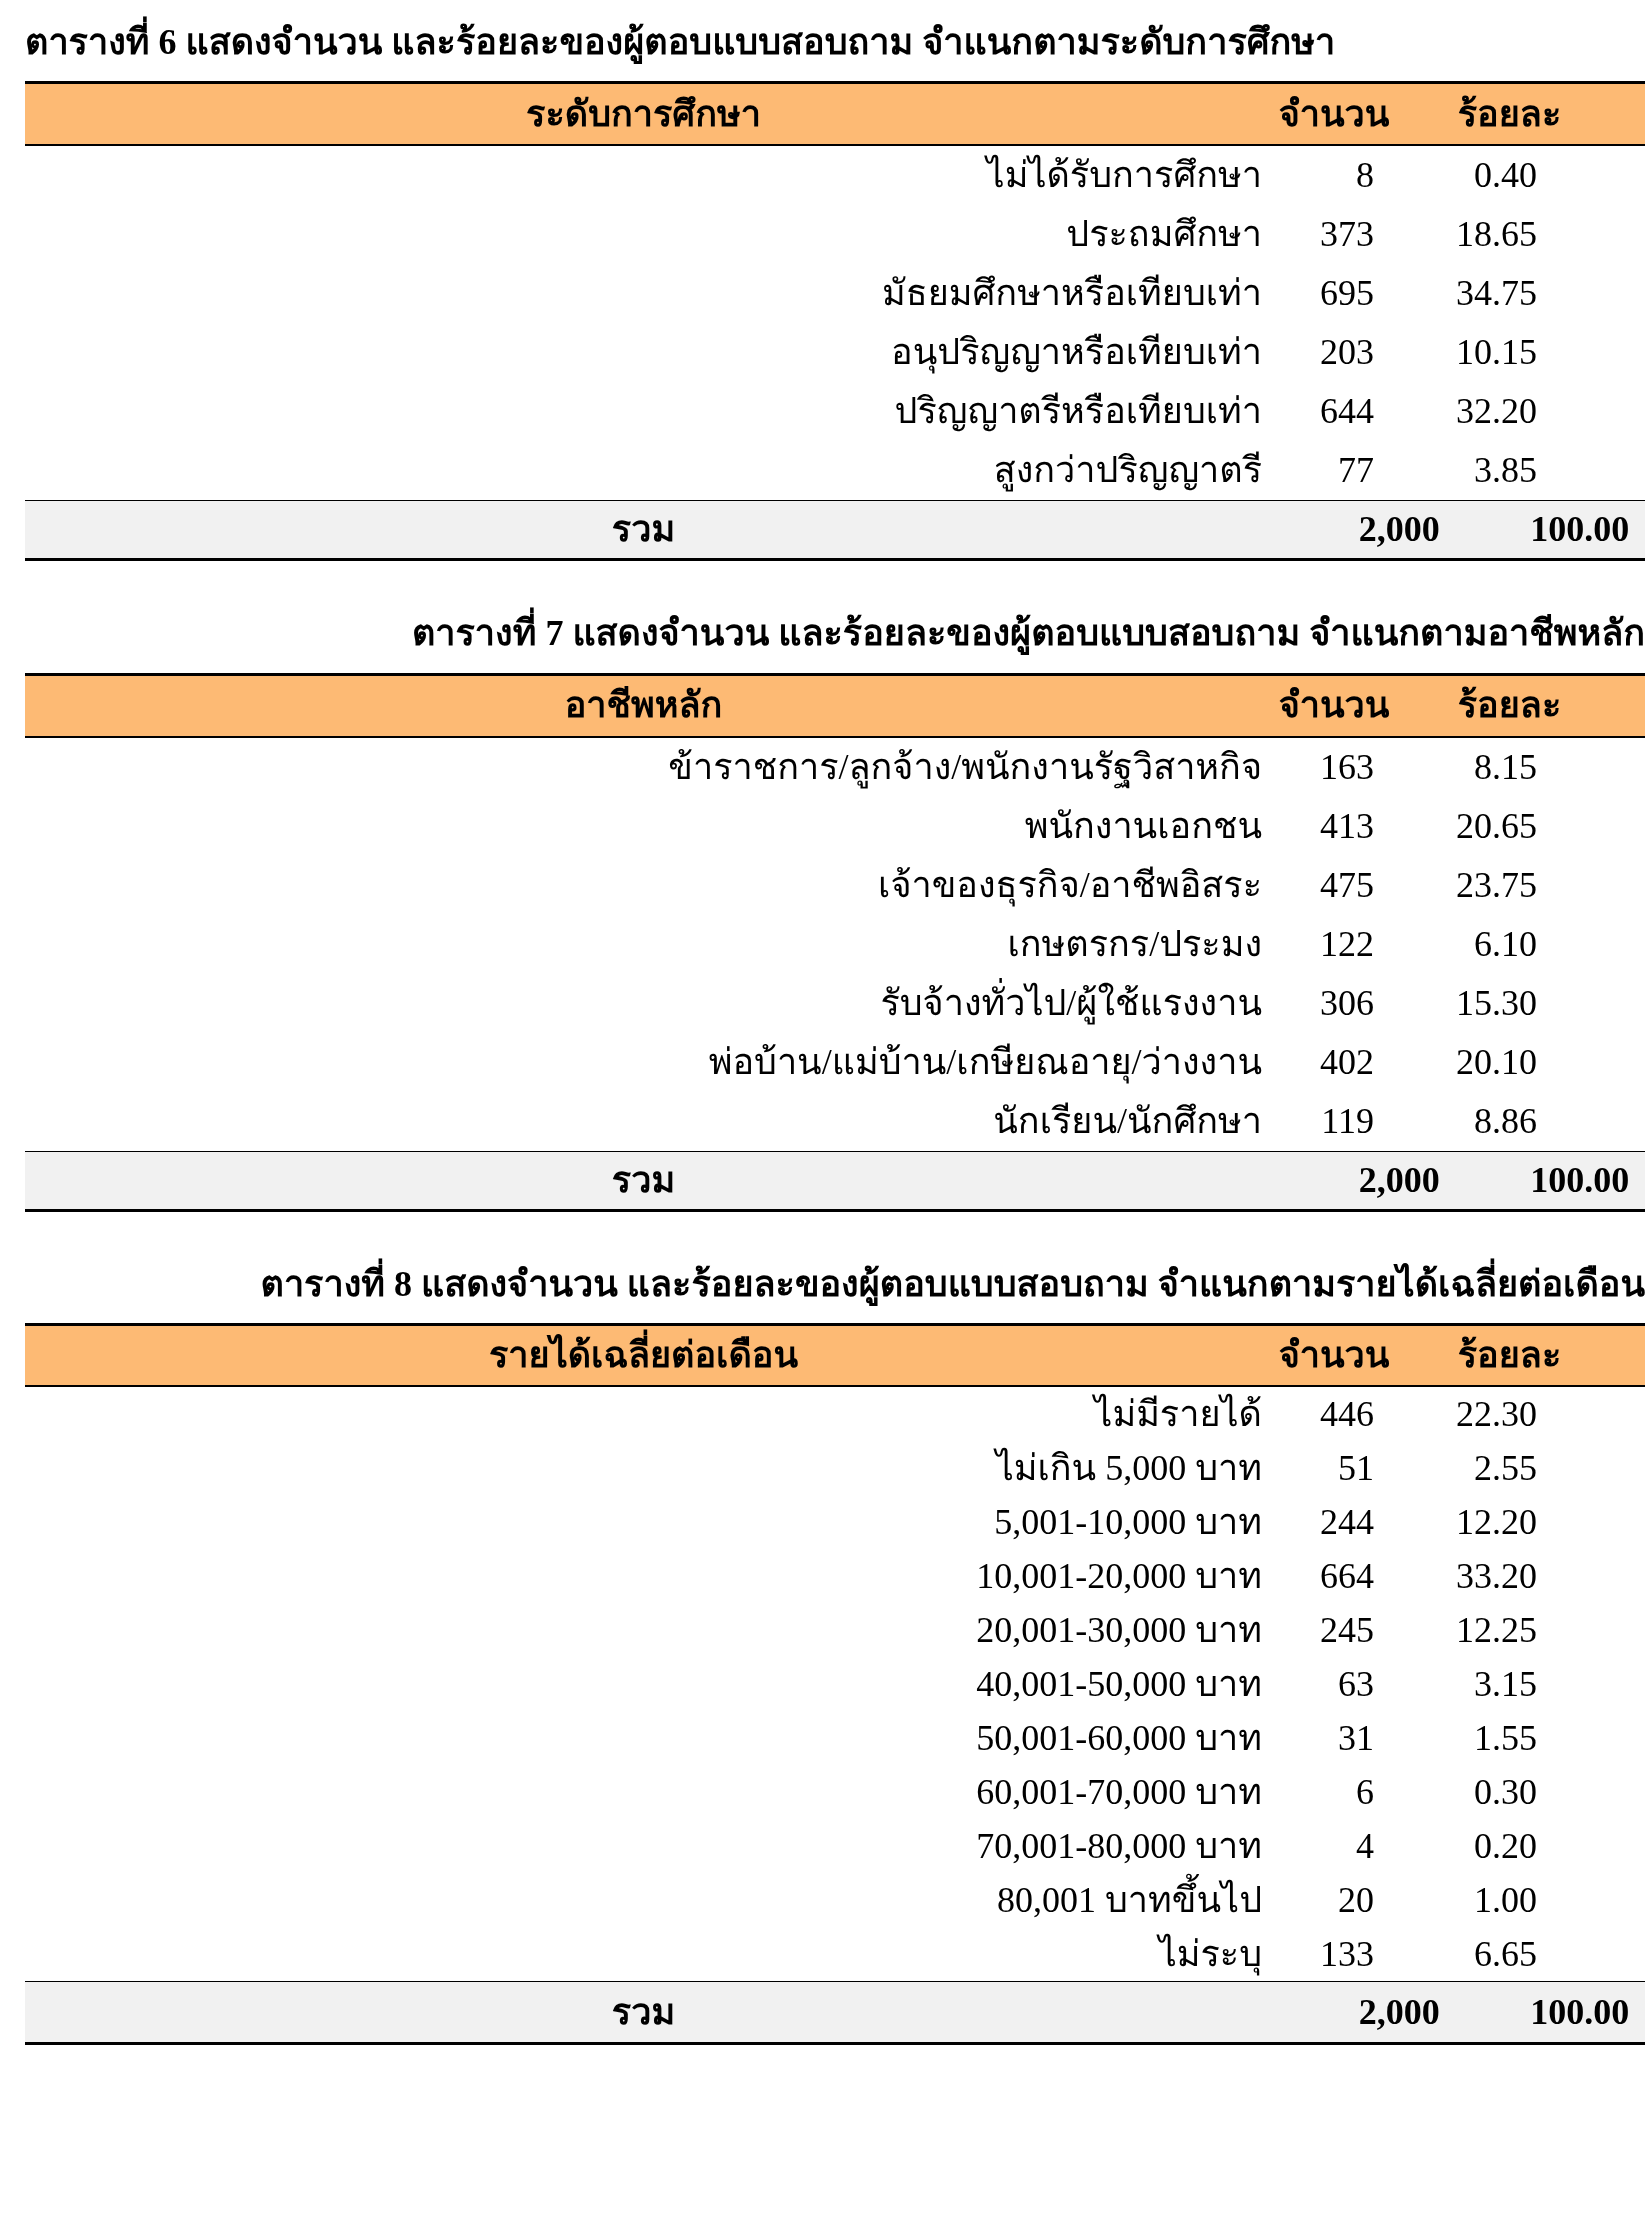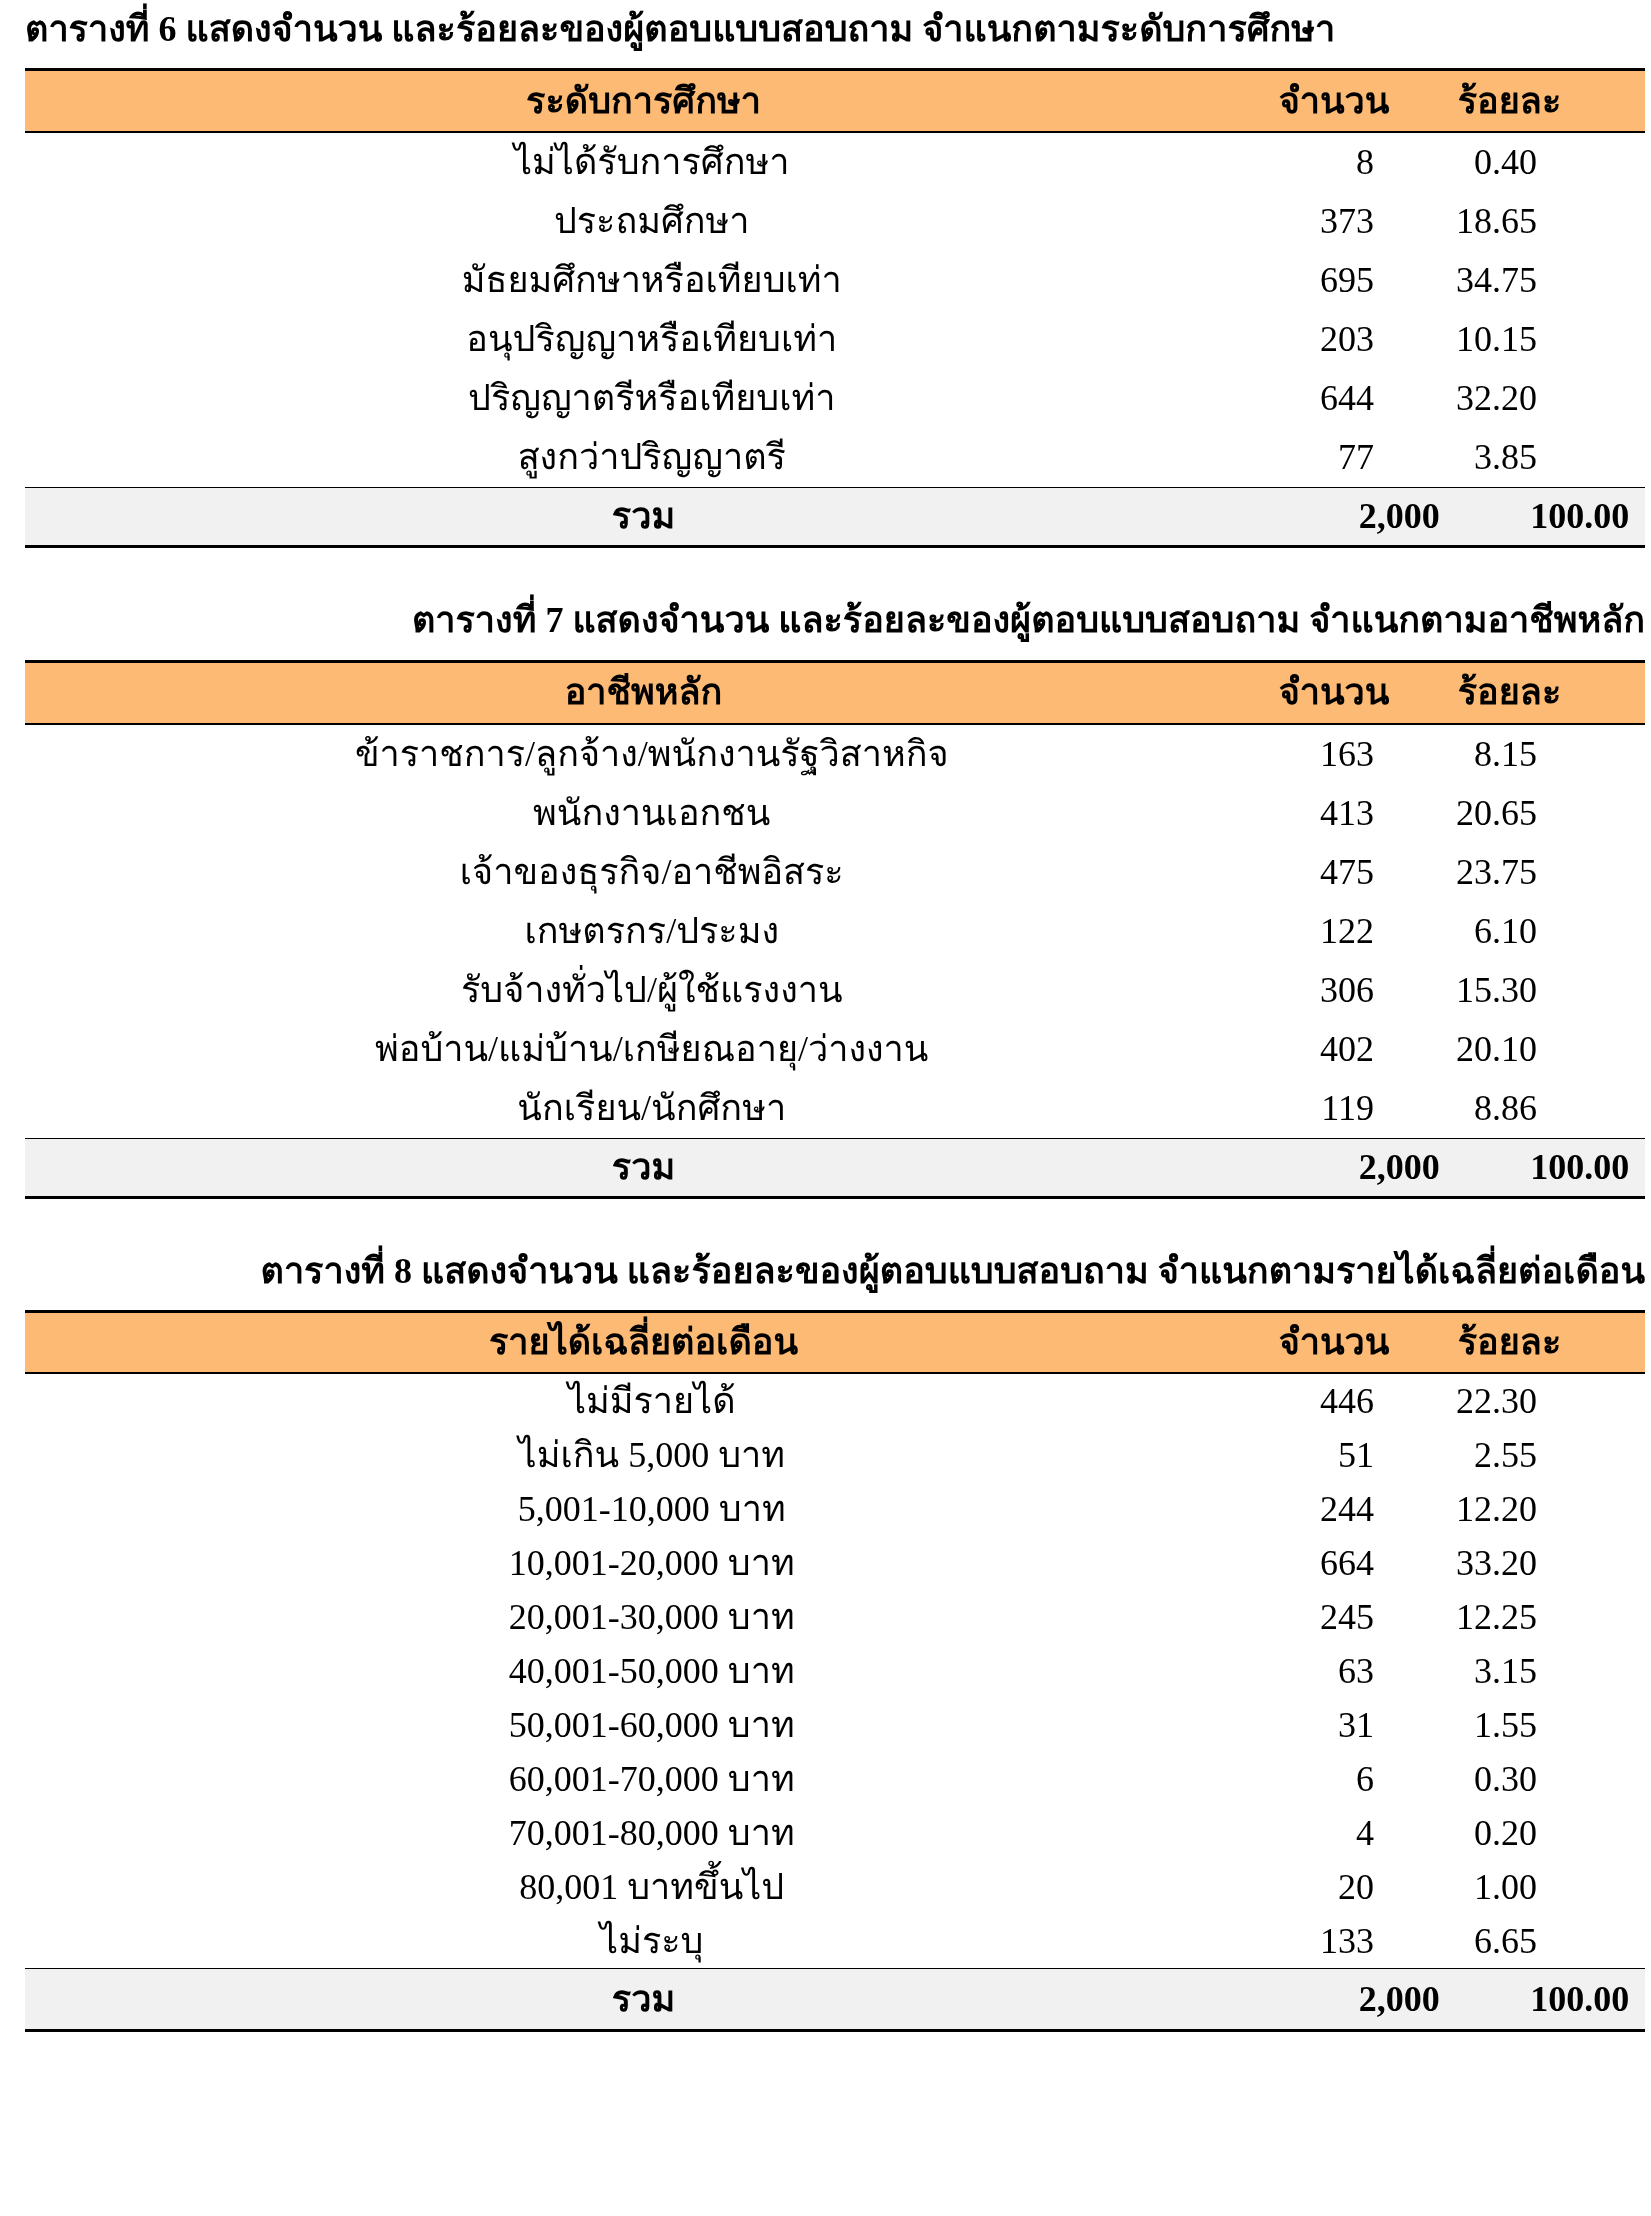--- a/index.html
+++ b/index.html
@@ -7,21 +7,21 @@
     padding: 0;
     background: #ffffff;
     color: #000000;
     font-family: "Liberation Serif", "DejaVu Serif", serif;
   }
   .page {
     position: relative;
     width: 1652px;
     height: 2216px;
     box-sizing: border-box;
-    padding: 6px 7px 0 25px;
+    padding: 19px 7px 0 25px;
     background: #ffffff;
     overflow: hidden;
   }
   .table-section { width: 1620px; }
   .table-title {
     font-size: 36px;
     font-weight: bold;
     line-height: 1.3;
     margin: 0 0 15.7px 0;
     white-space: nowrap;
@@ -58,21 +58,21 @@
 
   tbody td {
     font-size: 36px;
     height: 59px;
     vertical-align: middle;
     line-height: 1.2;
     padding: 0;
     background: #ffffff;
   }
   .t8 tbody td { height: 54px; }
-  td.td-label { text-align: center; padding-left: 16.5px; }
+  td.td-label { text-align: right; padding-left: 16.5px; }
   td.td-num   { text-align: right; font-variant-numeric: lining-nums; }
   tbody td.td-count   { padding-right: 79px; }
   tbody td.td-percent { padding-right: 108px; }
 
   tfoot td {
     background: #f1f1f1;
     border-top: 1.6px solid #000;
     font-size: 36px;
     font-weight: bold;
     height: 57px;

